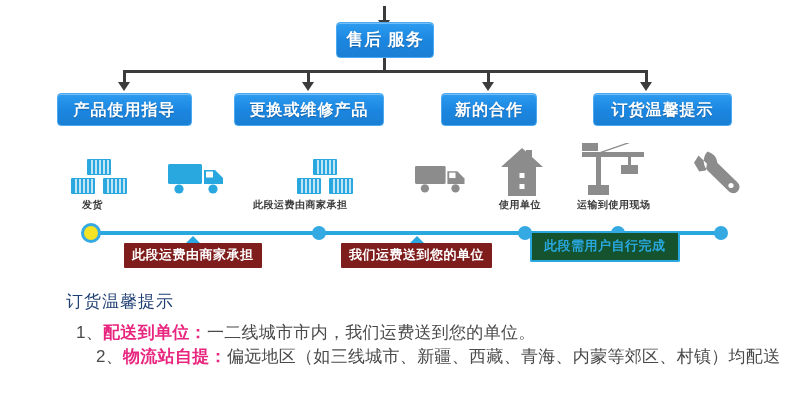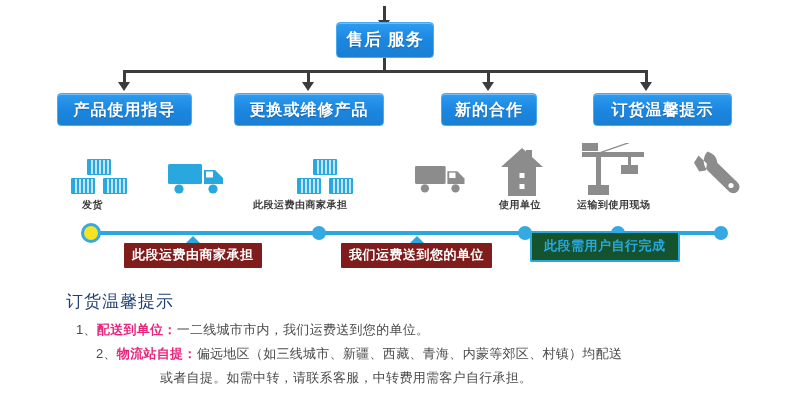--- a/index.html
+++ b/index.html
@@ -95,21 +95,21 @@
     padding: 4px 12px 5px; border-radius: 0 0 2px 2px;
   }
 
   
   .notes-title {
     position: absolute; left: 66px; top: 290px;
     font-size: 17px; font-weight: normal; color: #1f3f72;
     letter-spacing: 1px;
   }
   .note-row {
-    position: absolute; font-size: 13px; color: #4a4a4a;
+    position: absolute; font-size: 17px; color: #4a4a4a;
     white-space: nowrap; letter-spacing: .3px;
   }
   .note-num { color: #4a4a4a; }
   .note-key { color: #e8267f; font-weight: bold; }
   .note-body { color: #4a4a4a; }
 </style>
 </head>
 <body>
 
 <div id="root">
@@ -254,17 +254,14 @@
   <div class="notes-title">订货温馨提示</div>
 
   <div class="note-row" style="left:76px; top:321px;">
     <span class="note-num">1、</span><span class="note-key">配送到单位：</span><span class="note-body">一二线城市市内，我们运费送到您的单位。</span>
   </div>
 
   <div class="note-row" style="left:76px; top:345px;margin-left:20px;">
     <span class="note-num">2、</span><span class="note-key">物流站自提：</span><span class="note-body">偏远地区（如三线城市、新疆、西藏、青海、内蒙等郊区、村镇）均配送</span>
   </div>
 
-  <div class="note-row" style="left:160px; top:369px;">
-    <span class="note-body">或者自提。如需中转，请联系客服，中转费用需客户自行承担。</span>
-  </div>
 
 </div>
 
 </body></html>

